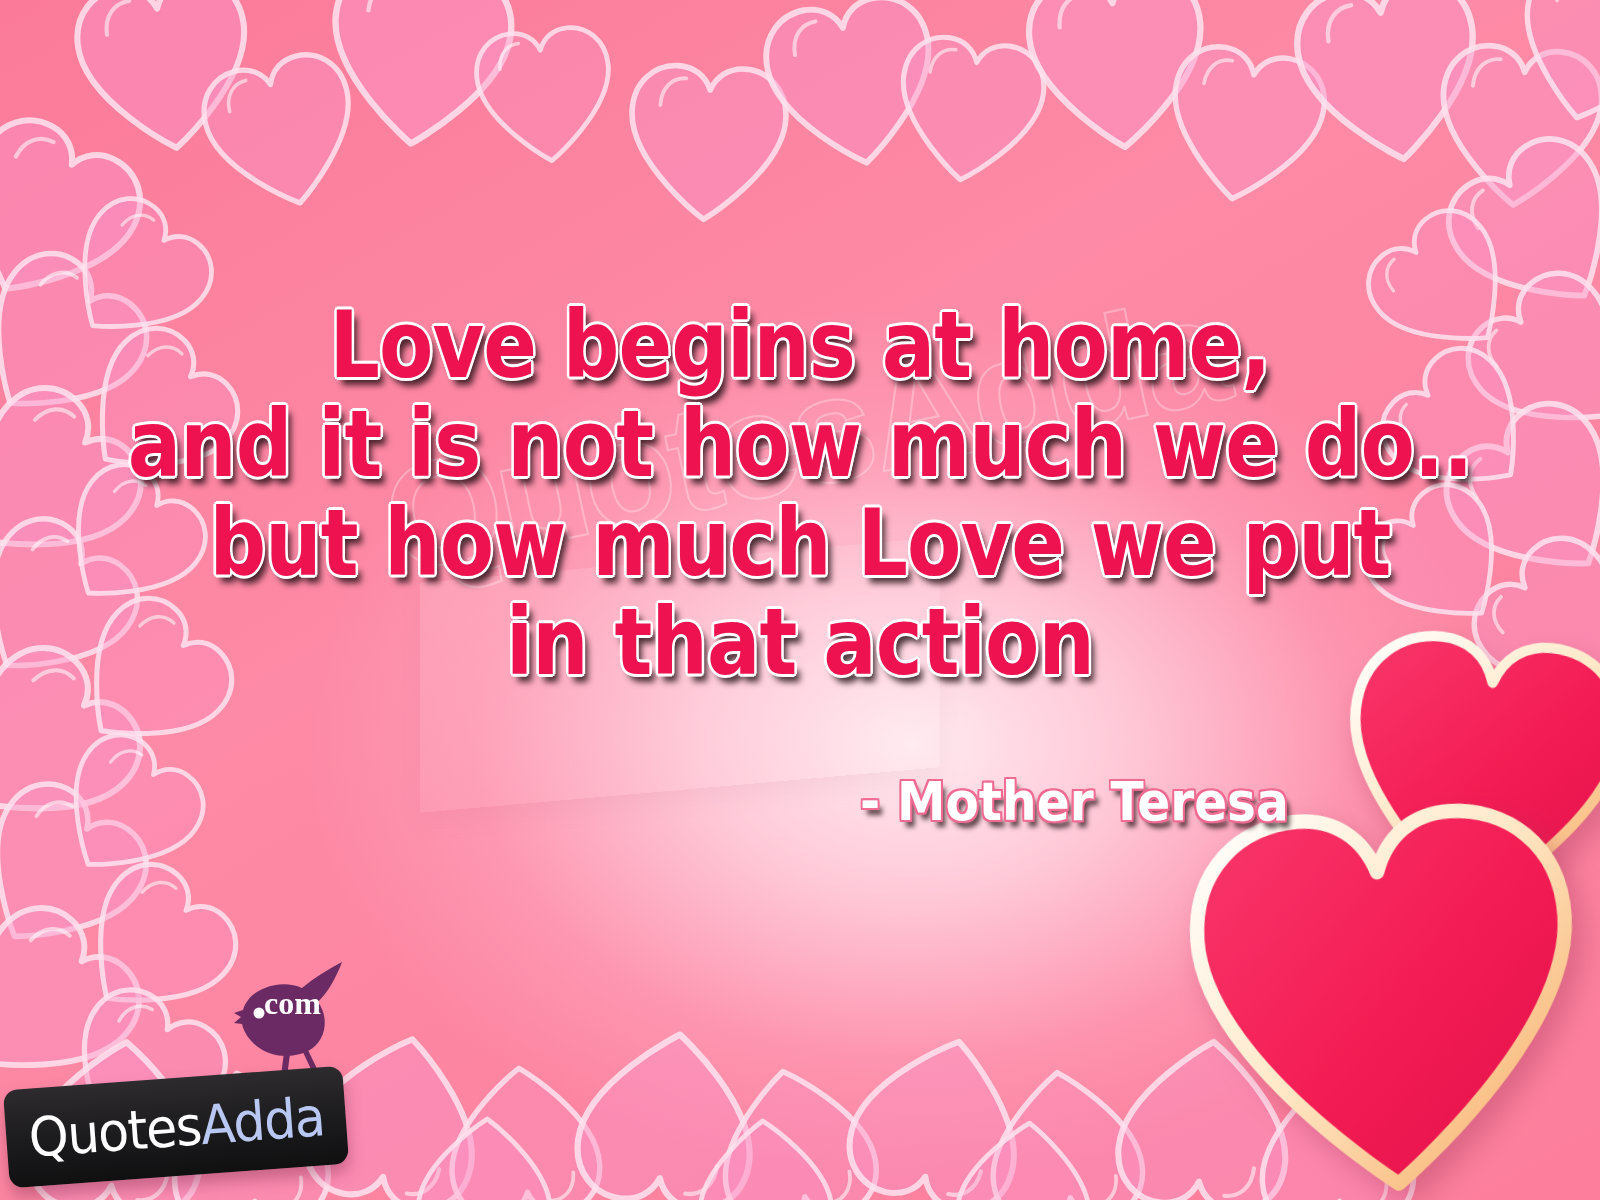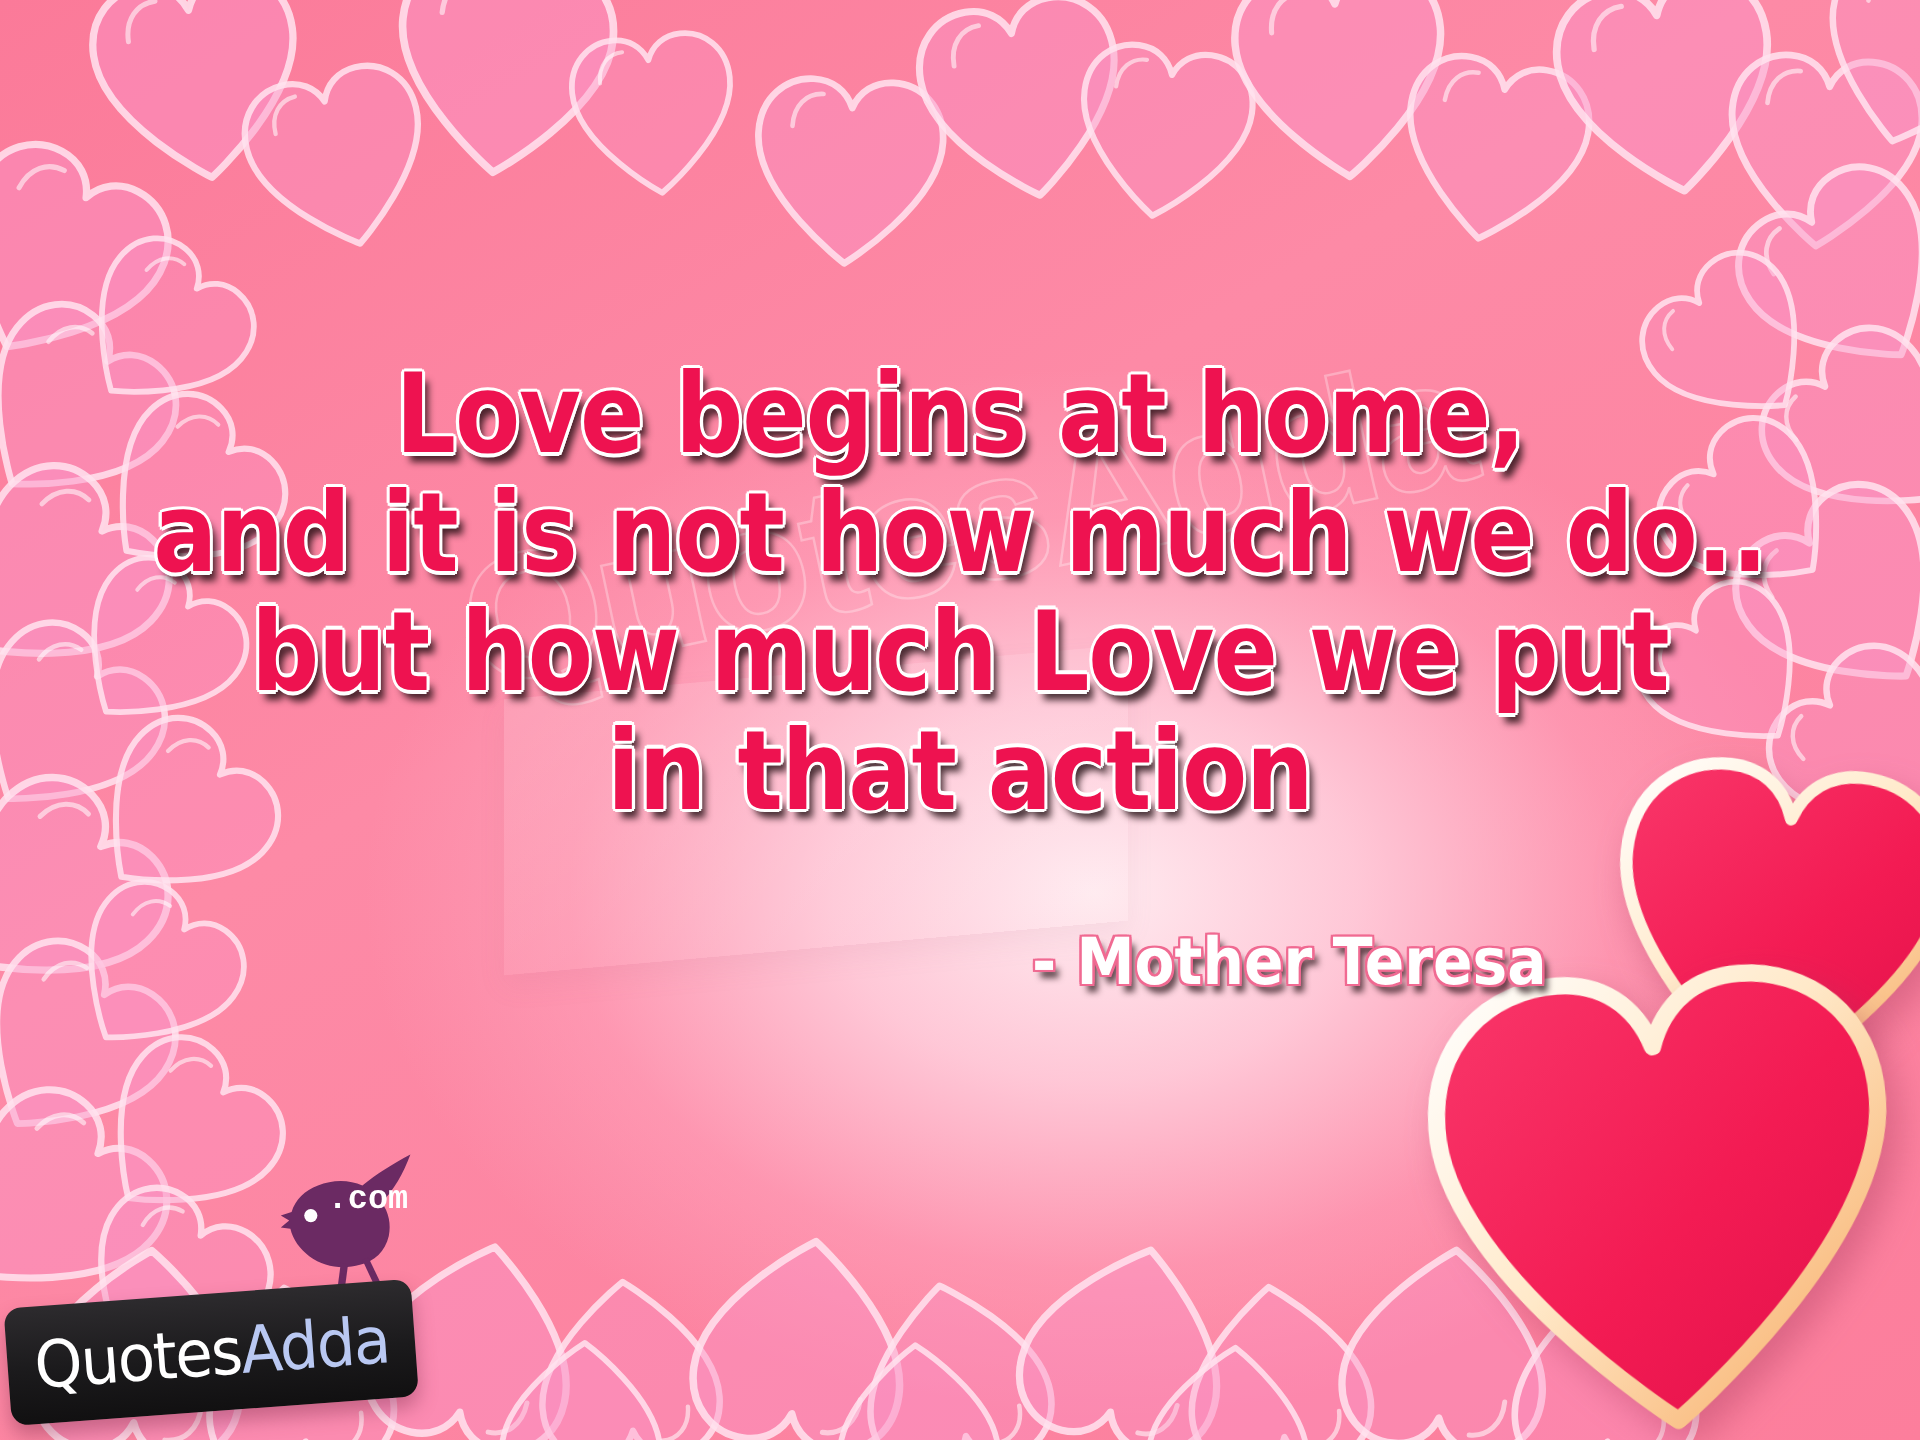--- a/index.html
+++ b/index.html
@@ -113,25 +113,25 @@
       2px 0 0 #f06a92, -2px 0 0 #f06a92, 0 2px 0 #f06a92, 0 -2px 0 #f06a92,
       2px 2px 0 #f06a92, -2px -2px 0 #f06a92, 2px -2px 0 #f06a92, -2px 2px 0 #f06a92,
       5px 7px 6px rgba(30,10,14,0.70);
   }
 
   
   .bird { position: absolute; left: 232px; top: 944px; width: 120px; height: 148px; }
   .bird svg { width: 100%; height: 100%; display: block; }
   .bird-dotcom {
     position: absolute;
-    left: 273px;
+    left: 256px;
     top: 985px;
-    font-family: Liberation Mono, monospace;
+    font-family: Liberation Serif, serif;
     font-weight: bold;
-    font-size: 28px;
+    font-size: 32px;
     color: #ffffff;
     letter-spacing: 0px;
   }
 
   
   .logo {
     position: absolute;
     left: 6px;
     top: 1078px;
     width: 340px;

